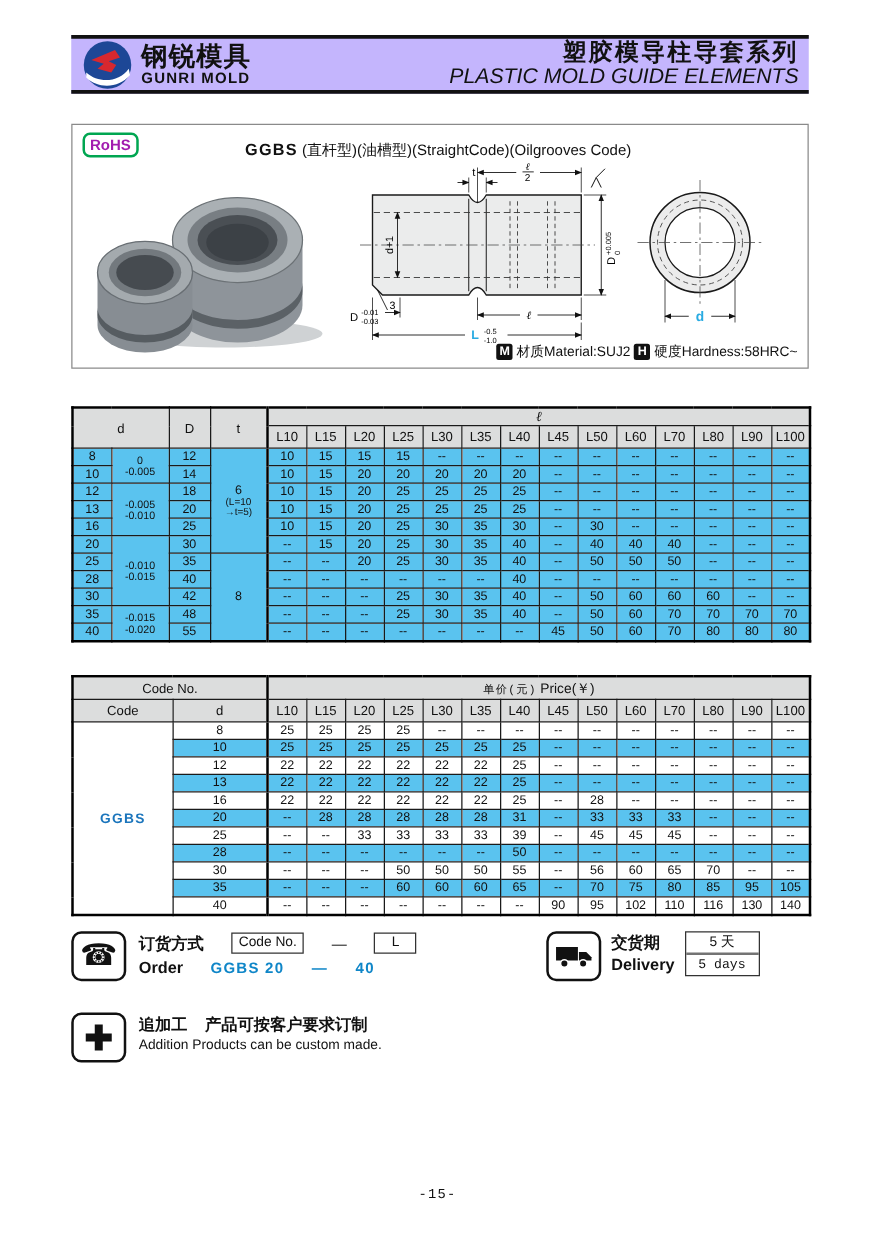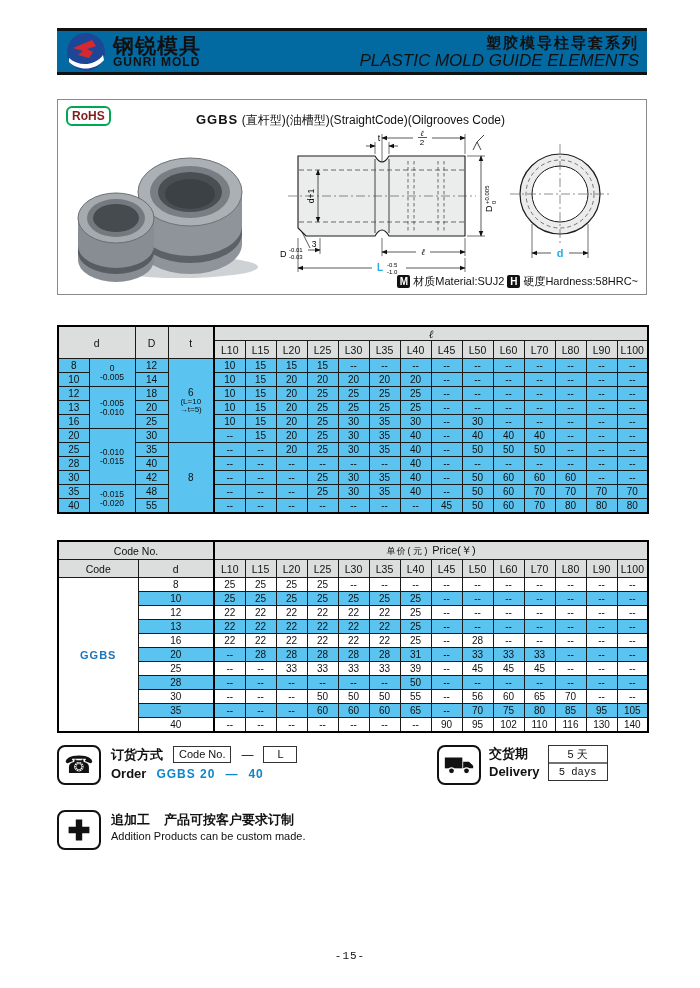--- a/index.html
+++ b/index.html
@@ -1,33 +1,33 @@
 <!DOCTYPE html>
 <html><head>
 <meta charset="utf-8">
 <style>
   html,body{margin:0;padding:0;background:#fff;}
   body{width:700px;height:988px;font-family:"Liberation Sans",sans-serif;color:#111;}
   .sheet{position:relative;width:700px;height:988px;background:#fff;overflow:hidden;}
 
   
   .page-header{position:absolute;left:57px;top:28px;width:590px;height:47px;box-sizing:border-box;
-    background:#0369a1;border-top:3px solid #111;border-bottom:3px solid #111;
+    background:#c4b5fd;border-top:3px solid #111;border-bottom:3px solid #111;
     display:flex;align-items:center;justify-content:space-between;padding:0 8px;}
   .brand{display:flex;align-items:center;gap:6px;}
   .brand-text .cn{font-size:21px;font-weight:bold;letter-spacing:1px;line-height:21px;}
   .brand-text .en{font-size:12px;font-weight:bold;letter-spacing:1px;line-height:13px;}
   .series{text-align:right;}
-  .series .cn{font-size:15px;font-weight:bold;letter-spacing:2px;line-height:18px;}
+  .series .cn{font-size:19px;font-weight:bold;letter-spacing:2px;line-height:18px;}
   .series .en{font-size:17px;font-weight:normal;font-style:italic;line-height:18px;}
 
   
   .product-box{position:absolute;left:57px;top:99px;width:590px;height:196px;box-sizing:border-box;
     border:1px solid #8a8a8a;background:#fff;}
-  .rohs-badge{position:absolute;left:8px;top:6px;color:#7f1d1d;border:2px solid #00a651;border-radius:6px;
+  .rohs-badge{position:absolute;left:8px;top:6px;color:#a21caf;border:2px solid #00a651;border-radius:6px;
     padding:0 4px;font-size:12px;font-weight:bold;line-height:16px;}
   .product-title{position:absolute;left:138px;top:12px;font-size:12px;}
   .product-title b{font-size:13px;letter-spacing:1px;}
   .material-line{position:absolute;right:8px;bottom:5px;display:flex;align-items:center;gap:3px;font-size:11px;}
   .mh-badge{display:inline-block;background:#111;color:#fff;font-weight:bold;font-size:10px;
     width:13px;height:13px;line-height:13px;text-align:center;border-radius:2px;}
 
   svg text{font-family:"Liberation Sans",sans-serif;}
   .ser{font-family:"Liberation Serif",serif;font-style:italic;}
 
@@ -48,21 +48,21 @@
   .price-table tr.alt td{background:#5ac3ef;}
   .price-table td#code-cell{background:#fff;color:#1b75bc;font-weight:bold;font-size:11px;letter-spacing:1px;}
   .price-hdr-cn{font-size:9px;letter-spacing:1px;font-family:Liberation Mono, monospace;}
   .price-hdr-en{font-size:11px;}
 
   
   .icon-box{width:40px;height:36px;border:2px solid #111;border-radius:8px;display:flex;align-items:center;
     justify-content:center;flex:0 0 auto;background:#fff;}
   .phone-glyph{font-size:24px;line-height:24px;color:#111;}
   .order-sec{position:absolute;left:57px;top:745px;display:flex;gap:10px;align-items:flex-start;}
-  .order-line1,.order-line2{display:flex;align-items:center;gap:10px;height:19px;}
+  .order-line1,.order-line2{display:flex;align-items:center;gap:22px;height:19px;}
   .cn-bold{font-weight:bold;font-size:13px;}
   .en-bold{font-weight:bold;font-size:13px;}
   .mini-box{border:1px solid #333;font-size:11px;padding:0 5px;line-height:15px;background:#fff;}
   .lbox{min-width:22px;text-align:center;}
   .dash{font-size:12px;}
   .blue{color:#0f86c8;font-weight:bold;font-size:12px;letter-spacing:1px;}
 
   .delivery-sec{position:absolute;left:437px;top:745px;display:flex;gap:8px;align-items:flex-start;}
   .deliv-labels .cn-bold{display:block;line-height:18px;}
   .deliv-labels .en-bold{display:block;line-height:18px;}

